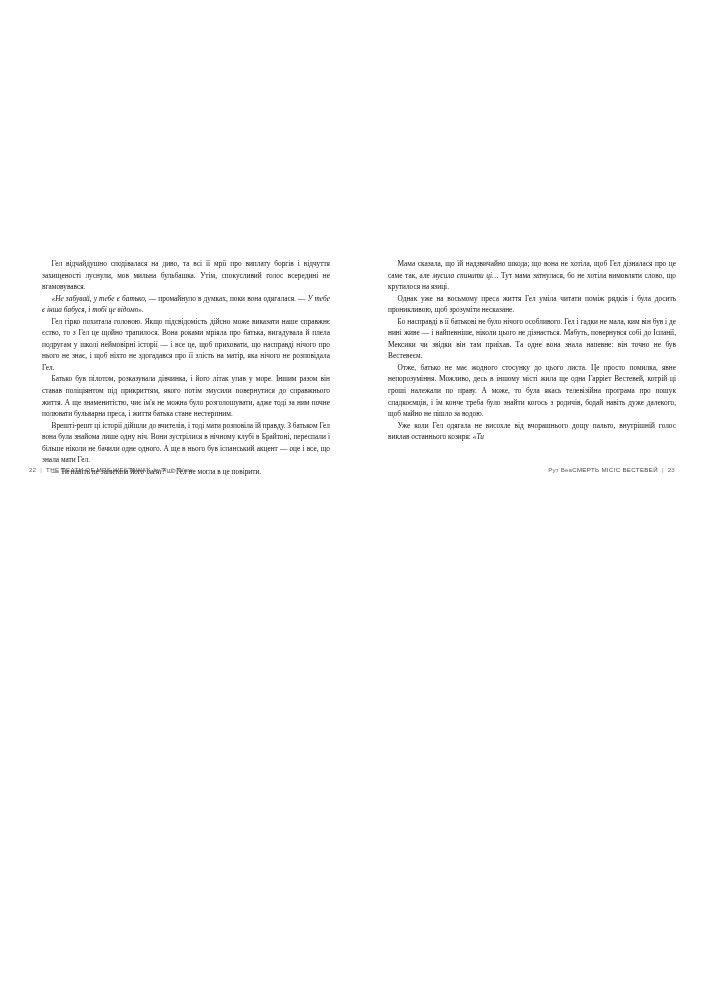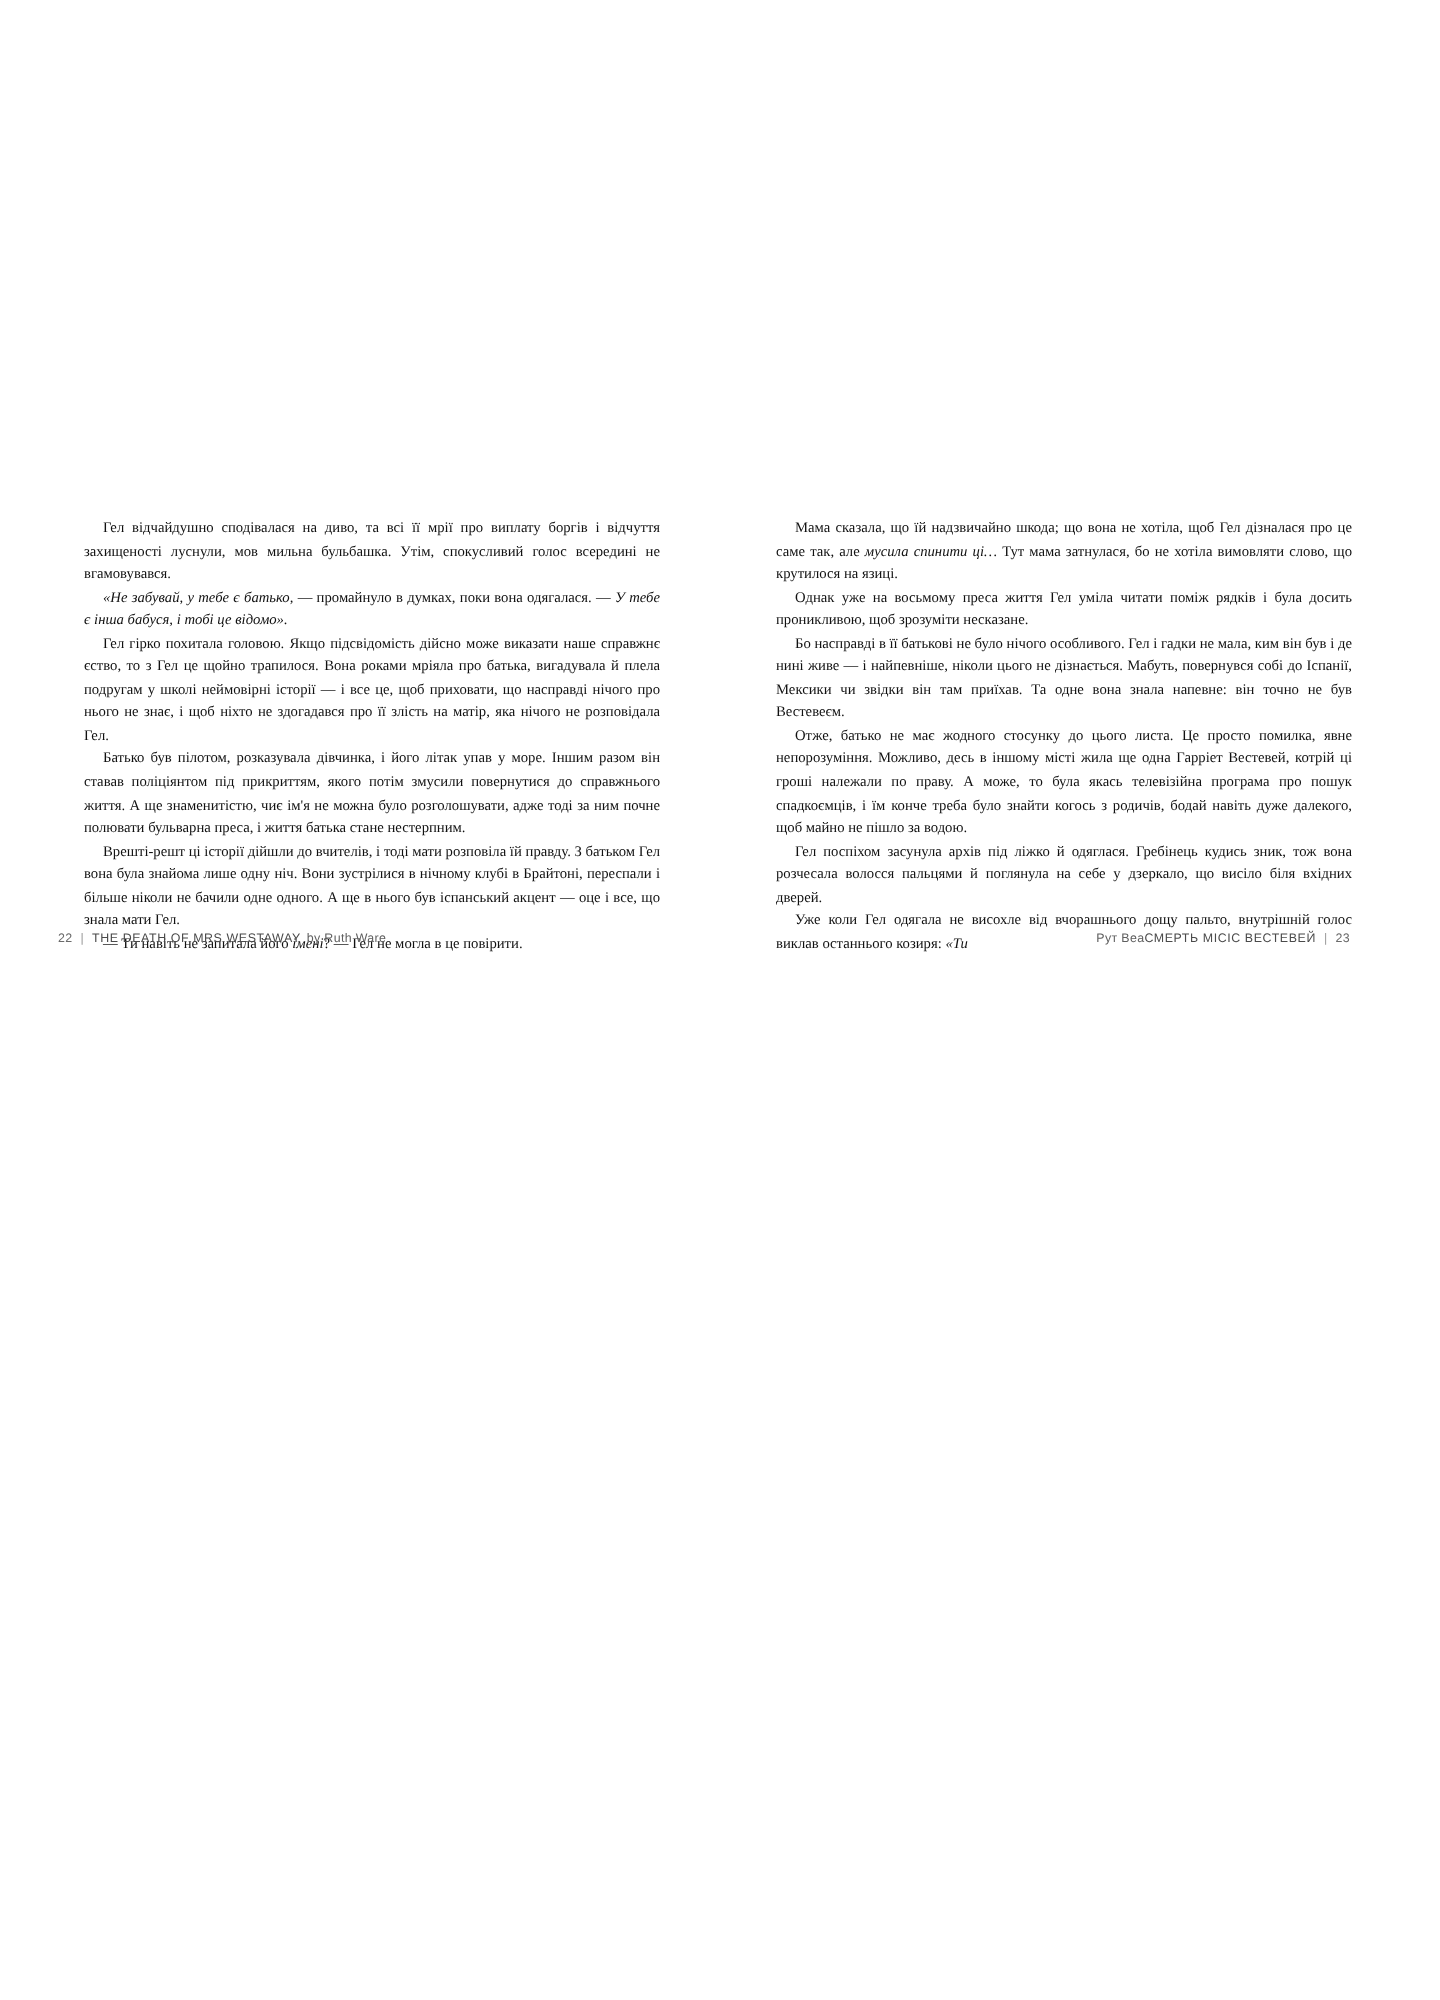--- a/index.html
+++ b/index.html
@@ -124,21 +124,20 @@
 
   </div>
 
   <div class="page page-right">
 
     <div class="textblock">
       <p>Мама сказала, що їй надзвичайно шкода; що вона не хотіла, щоб Гел дізналася про це саме так, але <i>мусила спинити ці…</i> Тут мама затнулася, бо не хотіла вимовляти слово, що крутилося на язиці.</p>
       <p>Однак уже на восьмому преса життя Гел уміла читати поміж рядків і була досить проникливою, щоб зрозуміти несказане.</p>
       <p>Бо насправді в її батькові не було нічого особливого. Гел і гадки не мала, ким він був і де нині живе — і найпевніше, ніколи цього не дізнається. Мабуть, повернувся собі до Іспанії, Мексики чи звідки він там приїхав. Та одне вона знала напевне: він точно не був Вестевеєм.</p>
       <p>Отже, батько не має жодного стосунку до цього листа. Це просто помилка, явне непорозуміння. Можливо, десь в іншому місті жила ще одна Гарріет Вестевей, котрій ці гроші належали по праву. А може, то була якась телевізійна програма про пошук спадкоємців, і їм конче треба було знайти когось з родичів, бодай навіть дуже далекого, щоб майно не пішло за водою.</p>
-      <p>Гел поспіхом засунула архів під ліжко й одяглася. Гребінець кудись зник, тож вона розчесала волосся пальцями й поглянула на себе у дзеркало, що висіло біля вхідних дверей.</p>
       <p>Уже коли Гел одягала не висохле від вчорашнього дощу пальто, внутрішній голос виклав останнього козиря: <i>«Ти</i></p>
     </div>
 
     <div class="footer footer-right">
       <span class="byline">Рут Веа</span><span class="title">СМЕРТЬ МІСІС ВЕСТЕВЕЙ</span><span class="rule">|</span><span class="folio">23</span>
     </div>
 
   </div>
 
 </div>

